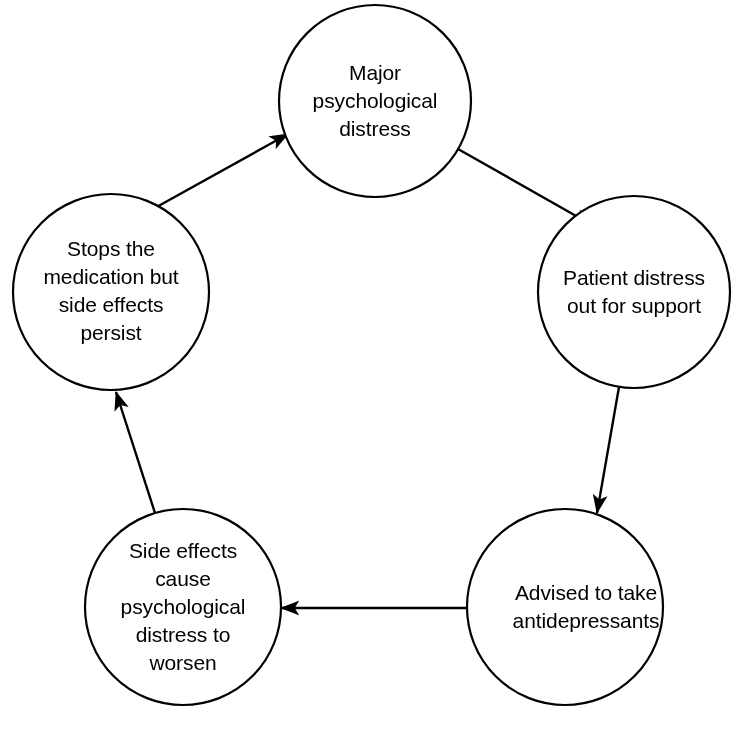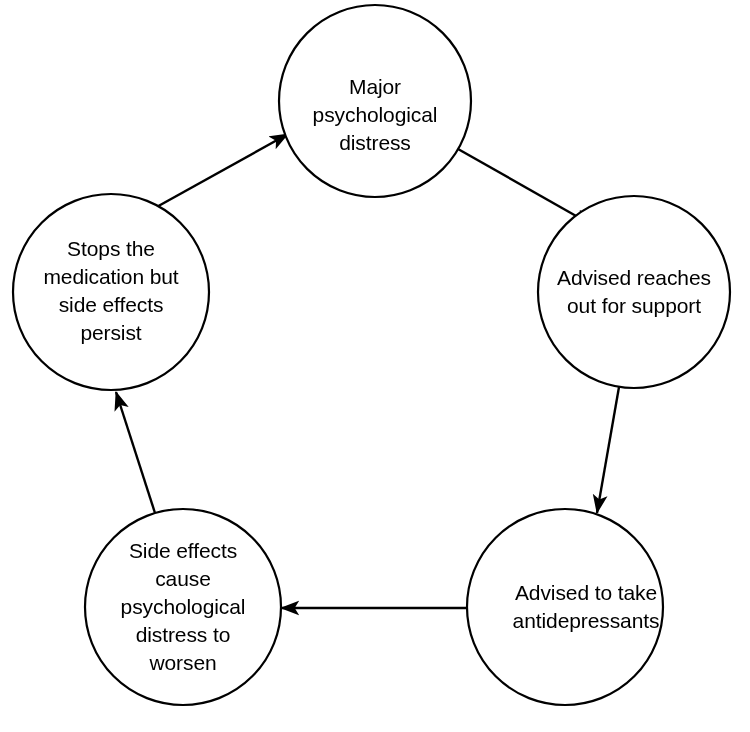--- a/index.html
+++ b/index.html
@@ -68,25 +68,25 @@
     <line class="edge-line" marker-end="url(#arrowhead)" x1="155" y1="513" x2="116" y2="392"></line>
     <line class="edge-line" marker-end="url(#arrowhead)" x1="144" y1="214" x2="288" y2="134"></line>
 
     <circle class="node-circle" cx="375" cy="101" r="96"></circle>
     <circle class="node-circle" cx="634" cy="292" r="96"></circle>
     <circle class="node-circle" cx="565" cy="607" r="98"></circle>
     <circle class="node-circle" cx="183" cy="607" r="98"></circle>
     <circle class="node-circle" cx="111" cy="292" r="98"></circle>
   </svg>
 
-  <div class="node-label" style="left:375px; top:115px; width:190px;">Major
+  <div class="node-label" style="left:375px; top:101px; width:190px;">Major
 psychological
 distress</div>
 
-  <div class="node-label" style="left:634px; top:292px; width:200px;">Advised reaches
+  <div class="node-label" style="left:634px; top:292px; width:200px;">Patient distress
 out for support</div>
 
   <div class="node-label" style="left:566px; top:607px; width:200px;margin-left:20px;">Advised to take
 antidepressants</div>
 
   <div class="node-label" style="left:183px; top:607px; width:192px;">Side effects
 cause
 psychological
 distress to
 worsen</div>

